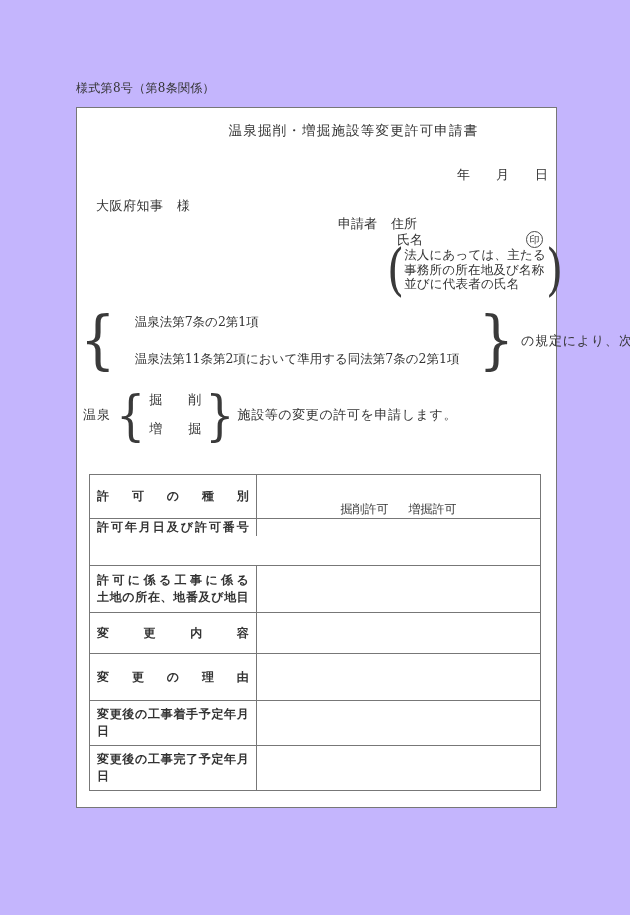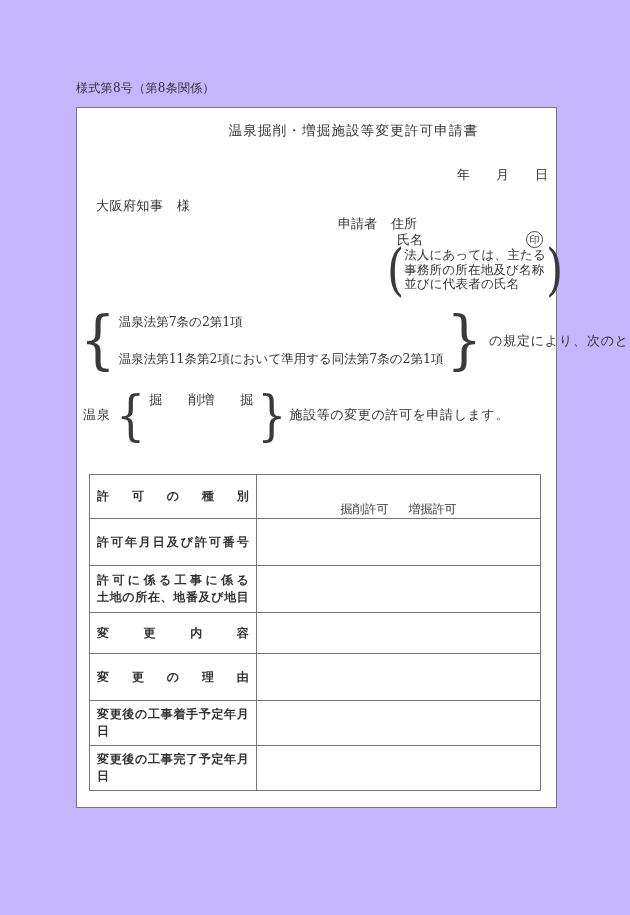--- a/index.html
+++ b/index.html
@@ -68,37 +68,37 @@
     line-height: 1; transform: scaleY(1.28); transform-origin: center;
     font-family: "DejaVu Serif", "Liberation Serif", serif;
   }
 
   .law-section {
     position: absolute; top: 205px; left: 3px;
     display: flex; align-items: center;
   }
   .law-section .clauses {
     display: flex; flex-direction: column; justify-content: space-between;
-    height: 54px; margin: 0 3px;
+    height: 54px; margin: 0 19px;
     font-size: 12.5px; white-space: nowrap;
   }
   .brace {
     font-size: 56px; font-weight: 400; color: #3a3a3a;
     line-height: 1; transform: scaleY(1.12); transform-origin: center;
   }
   .law-suffix { font-size: 13px; margin-left: 7px; letter-spacing: 0.8px; white-space: nowrap; }
 
   .application-line {
     position: absolute; top: 283px; left: 6px;
     display: flex; align-items: center;
     font-size: 13px;
   }
   .application-line .prefix { margin-right: 5px; letter-spacing: 1px; }
   .application-line .options {
-    display: flex; justify-content: space-between;
+    display: flex; flex-direction: column; justify-content: space-between;
     height: 47px; margin: 0 4px;
     white-space: nowrap;
   }
   .brace-sm {
     font-size: 46px; font-weight: 400; color: #3a3a3a;
     line-height: 1; transform: scaleY(1.18); transform-origin: center;
   }
   .application-line .suffix { margin-left: 3px; letter-spacing: 0.6px; white-space: nowrap; }
 
   .permit-table {
@@ -115,21 +115,21 @@
     display: flex; flex-direction: column; justify-content: center;
   }
   .t-label .jline {
     text-align: justify; text-align-last: justify;
     letter-spacing: 0.2px; line-height: 17px; font-weight: bold;
   }
   .t-value {
     flex: 1;
     display: flex; align-items: flex-end; justify-content: center; gap: 20px;
   }
-  .r1 { height: 43px; } .r2 { height: 47px; } .r3 { height: 47px; }
+  .r1 { height: 43px; } .r2 { height: 47px; flex-direction: column; } .r3 { height: 47px; }
   .r4 { height: 41px; } .r5 { height: 47px; } .r6 { height: 45px; } .r7 { height: 45px; }
 </style>
 </head>
 <body>
 
 <div class="page">
 
   <div class="form-number">様式第8号（第8条関係）</div>
 
   <div class="form-sheet">

